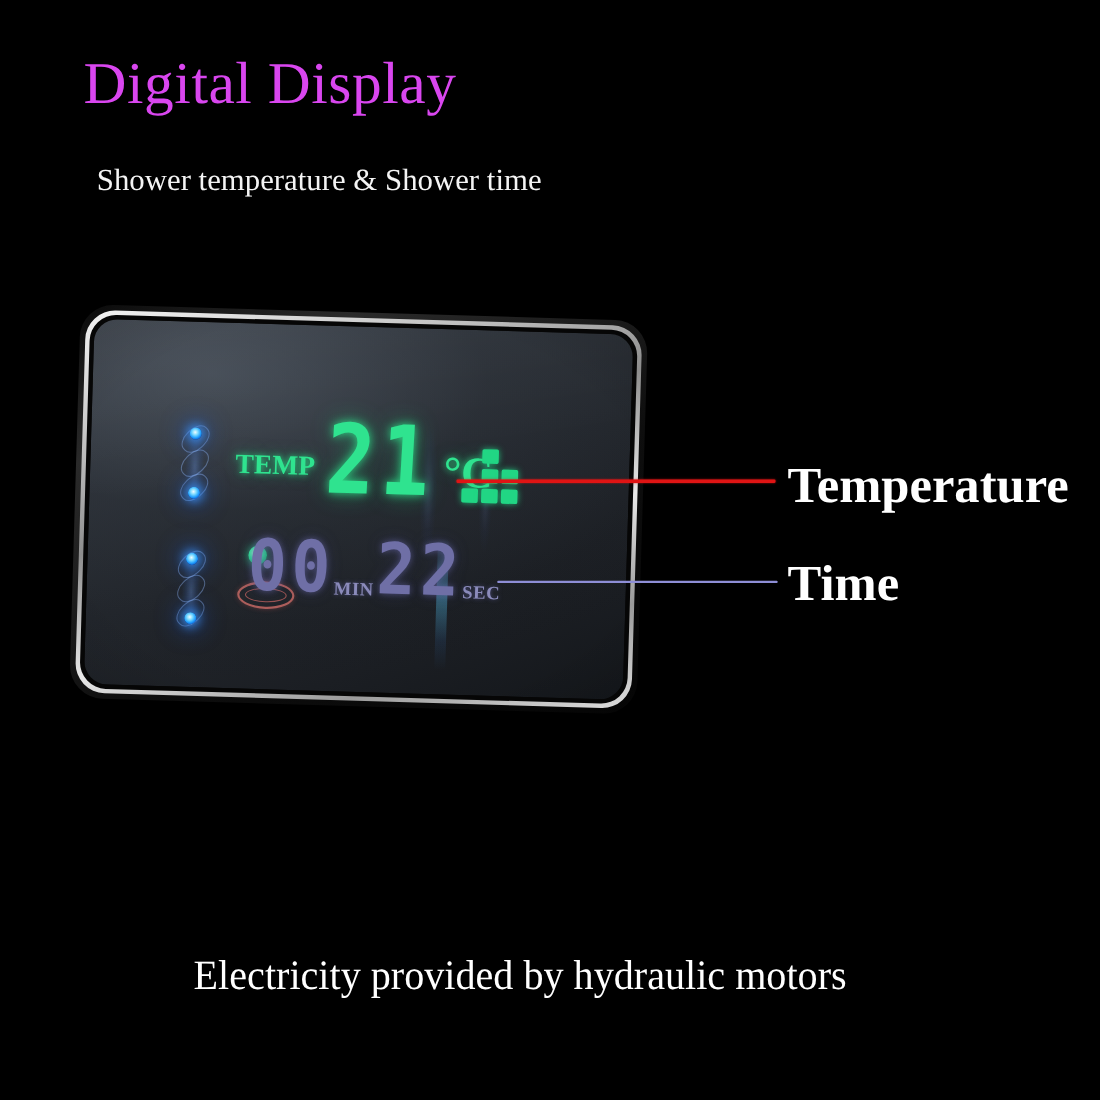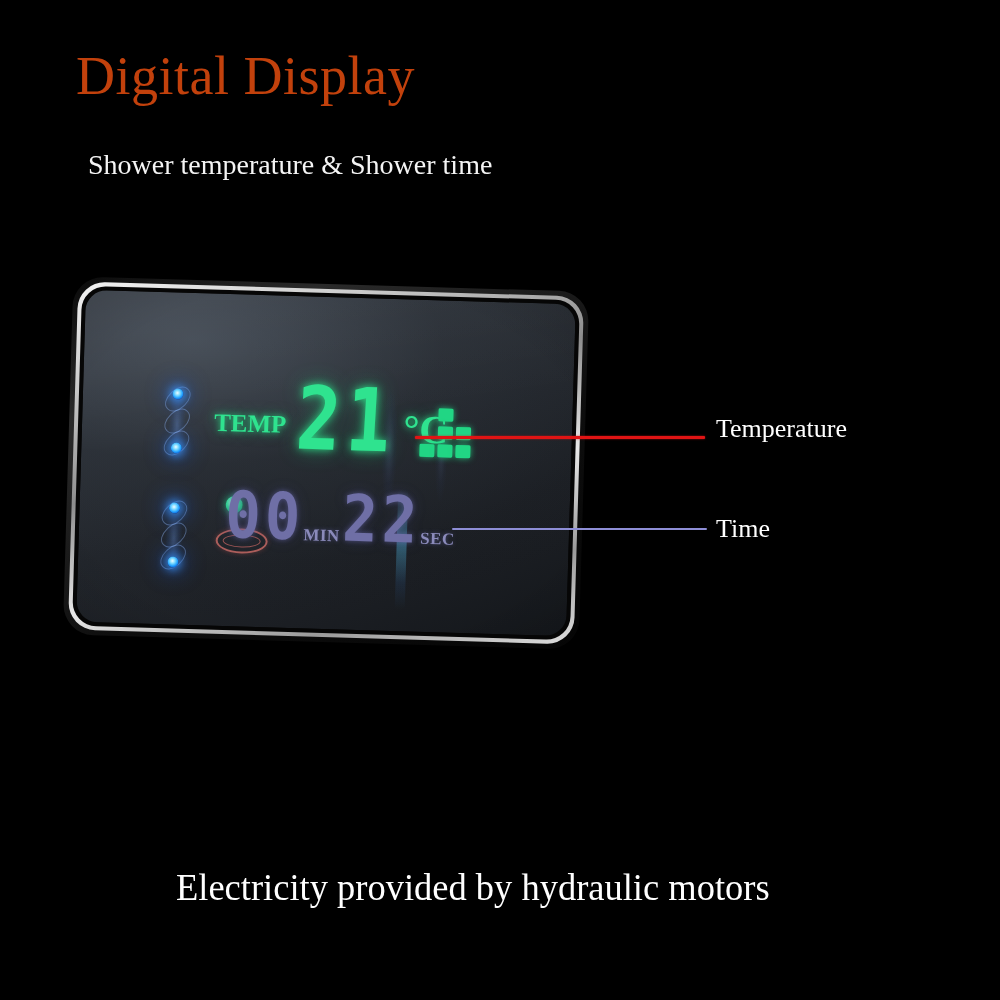--- a/index.html
+++ b/index.html
@@ -16,21 +16,21 @@
     color: #ffffff;
   }
 
   
   #page-title {
     position: absolute;
     left: 76px;
     top: 48px;
     font-size: 54px;
     line-height: 1.05;
-    color: #c2410c;
+    color: #d946ef;
     letter-spacing: 0.5px;
     white-space: nowrap;
   }
   #page-subtitle {
     position: absolute;
     left: 88px;
     top: 150px;
     font-size: 28px;
     line-height: 1.1;
     color: #f4f4f4;
@@ -303,26 +303,27 @@
   #line-time {
     left: 452px;
     top: 528px;
     width: 255px;
     height: 2px;
     background: #8e8ed6;
   }
   .callout-label {
     position: absolute;
     font-family: "Liberation Serif", "DejaVu Serif", serif;
-    font-size: 26px;
+    font-size: 46px;
     color: #ffffff;
     white-space: nowrap;
+    font-weight: bold;
   }
   #label-temperature { left: 716px; top: 414px; }
-  #label-time { left: 716px; top: 503px; margin-top: 11px; }
+  #label-time { left: 716px; top: 503px; }
 </style>
 </head>
 <body>
 
 <div id="page-title">Digital Display</div>
 
 <div id="page-subtitle">Shower temperature &amp; Shower time</div>
 
 <div id="display-panel">
   <div class="bezel-outer"></div>

